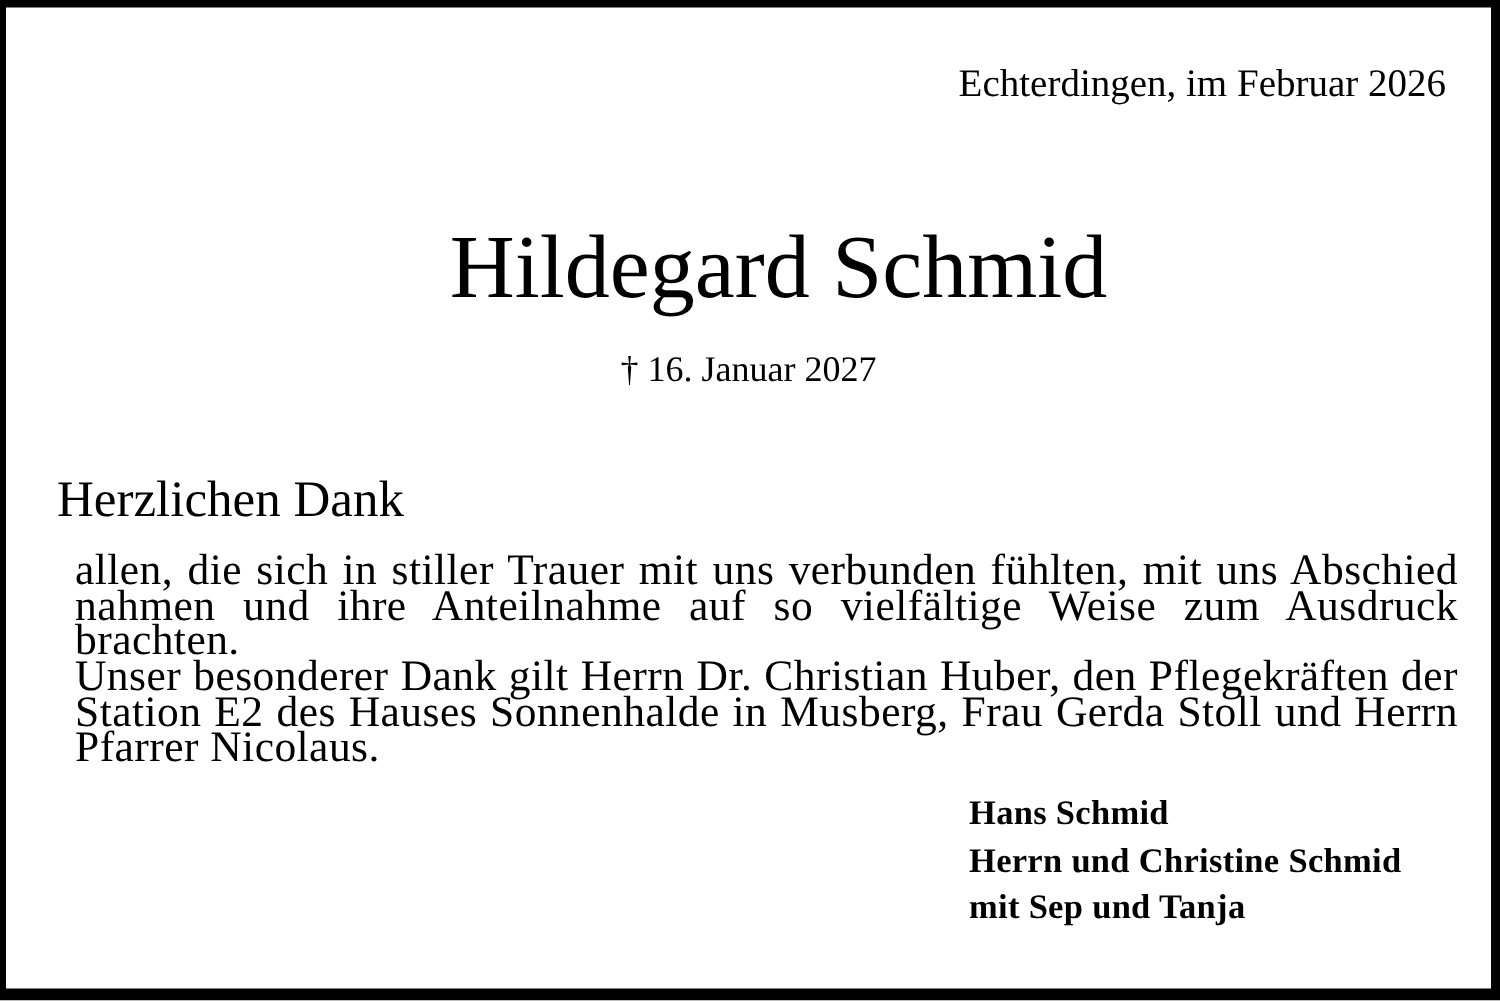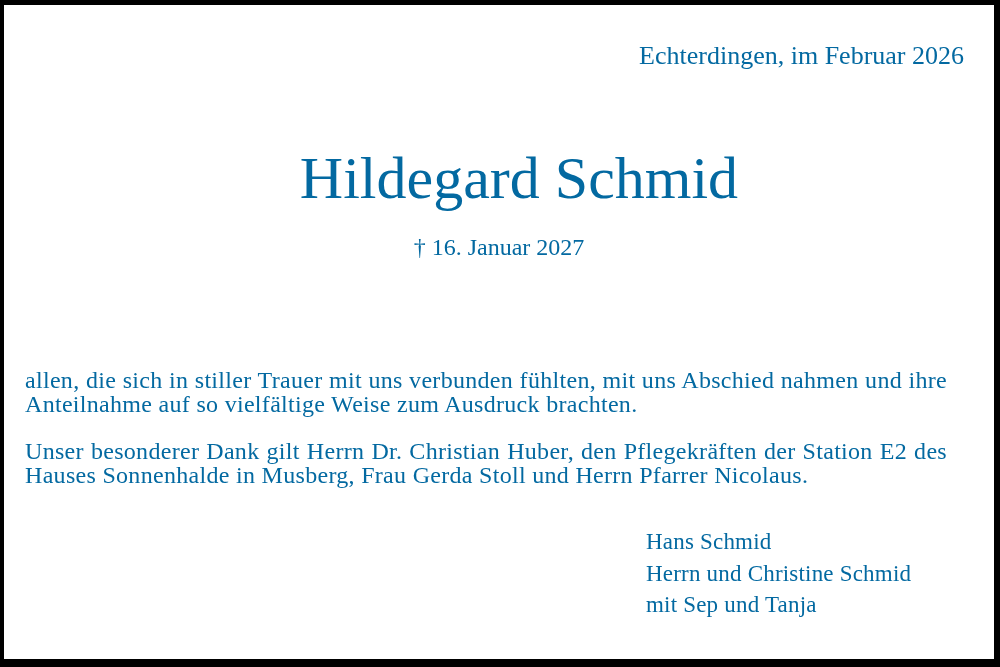--- a/index.html
+++ b/index.html
@@ -10,21 +10,21 @@
   .notice {
     position: relative;
     width: 1000px;
     height: 667px;
     box-sizing: border-box;
     background: #ffffff;
     border-style: solid;
     border-color: #000000;
     border-width: 5px 6px 8px 4px;
     font-family: "Liberation Serif", "DejaVu Serif", serif;
-    color: #0369a1;
+    color: #000000;
     overflow: hidden;
   }
   .dateline {
     position: absolute;
     top: 38px;
     right: 30px;
     font-size: 26px;
     line-height: 1;
     white-space: nowrap;
   }
@@ -51,50 +51,51 @@
   .thanks-heading {
     position: absolute;
     top: 312px;
     left: 34px;
     font-size: 34px;
     line-height: 1;
     font-weight: 400;
   }
   .body-paragraph {
     position: absolute;
-    left: 21px;
+    left: 46px;
     width: 922px;
-    font-size: 24px;
+    font-size: 29px;
     line-height: 23.5px;
     letter-spacing: 0.3px;
     text-align: justify;
   }
   .paragraph-1 { top: 364px; }
   .paragraph-2 { top: 435px; }
   .signature-block {
     position: absolute;
     top: 521px;
     left: 642px;
     font-size: 23px;
     line-height: 31.5px;
     letter-spacing: 0.2px;
   }
-  .signature-line { white-space: nowrap; }
+  .signature-line { white-space: nowrap; font-weight: bold; }
 </style>
 </head>
 <body>
 
 <div class="notice">
 
   <div class="dateline">Echterdingen, im Februar 2026</div>
 
   <div class="deceased-name">Hildegard Schmid</div>
 
   <div class="death-date">† 16. Januar 2027</div>
 
+  <div class="thanks-heading">Herzlichen Dank</div>
 
   <div class="body-paragraph paragraph-1">allen, die sich in stiller Trauer mit uns verbunden fühlten, mit uns Abschied nahmen und ihre Anteilnahme auf so vielfältige Weise zum Ausdruck brachten.</div>
 
   <div class="body-paragraph paragraph-2">Unser besonderer Dank gilt Herrn Dr. Christian Huber, den Pflegekräften der Station E2 des Hauses Sonnenhalde in Musberg, Frau Gerda Stoll und Herrn Pfarrer Nicolaus.</div>
 
   <div class="signature-block">
     <div class="signature-line">Hans Schmid</div>
     <div class="signature-line">Herrn und Christine Schmid</div>
     <div class="signature-line">mit Sep und Tanja</div>
   </div>

